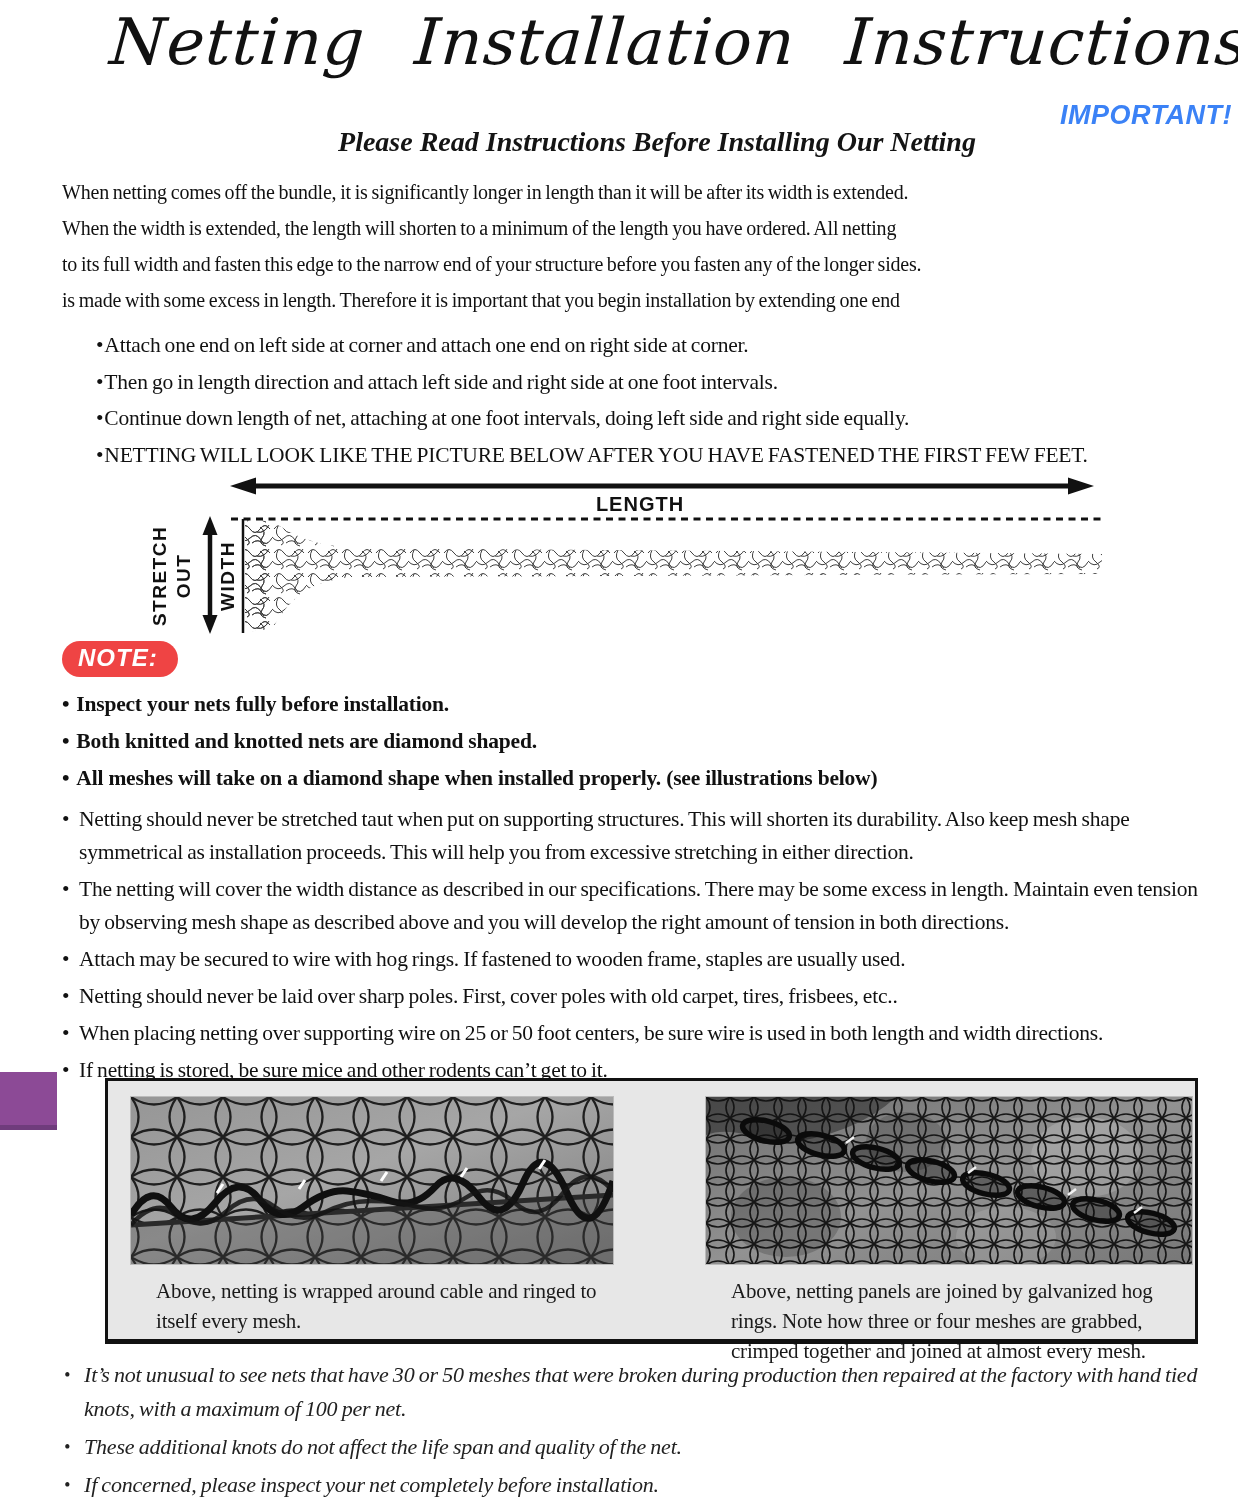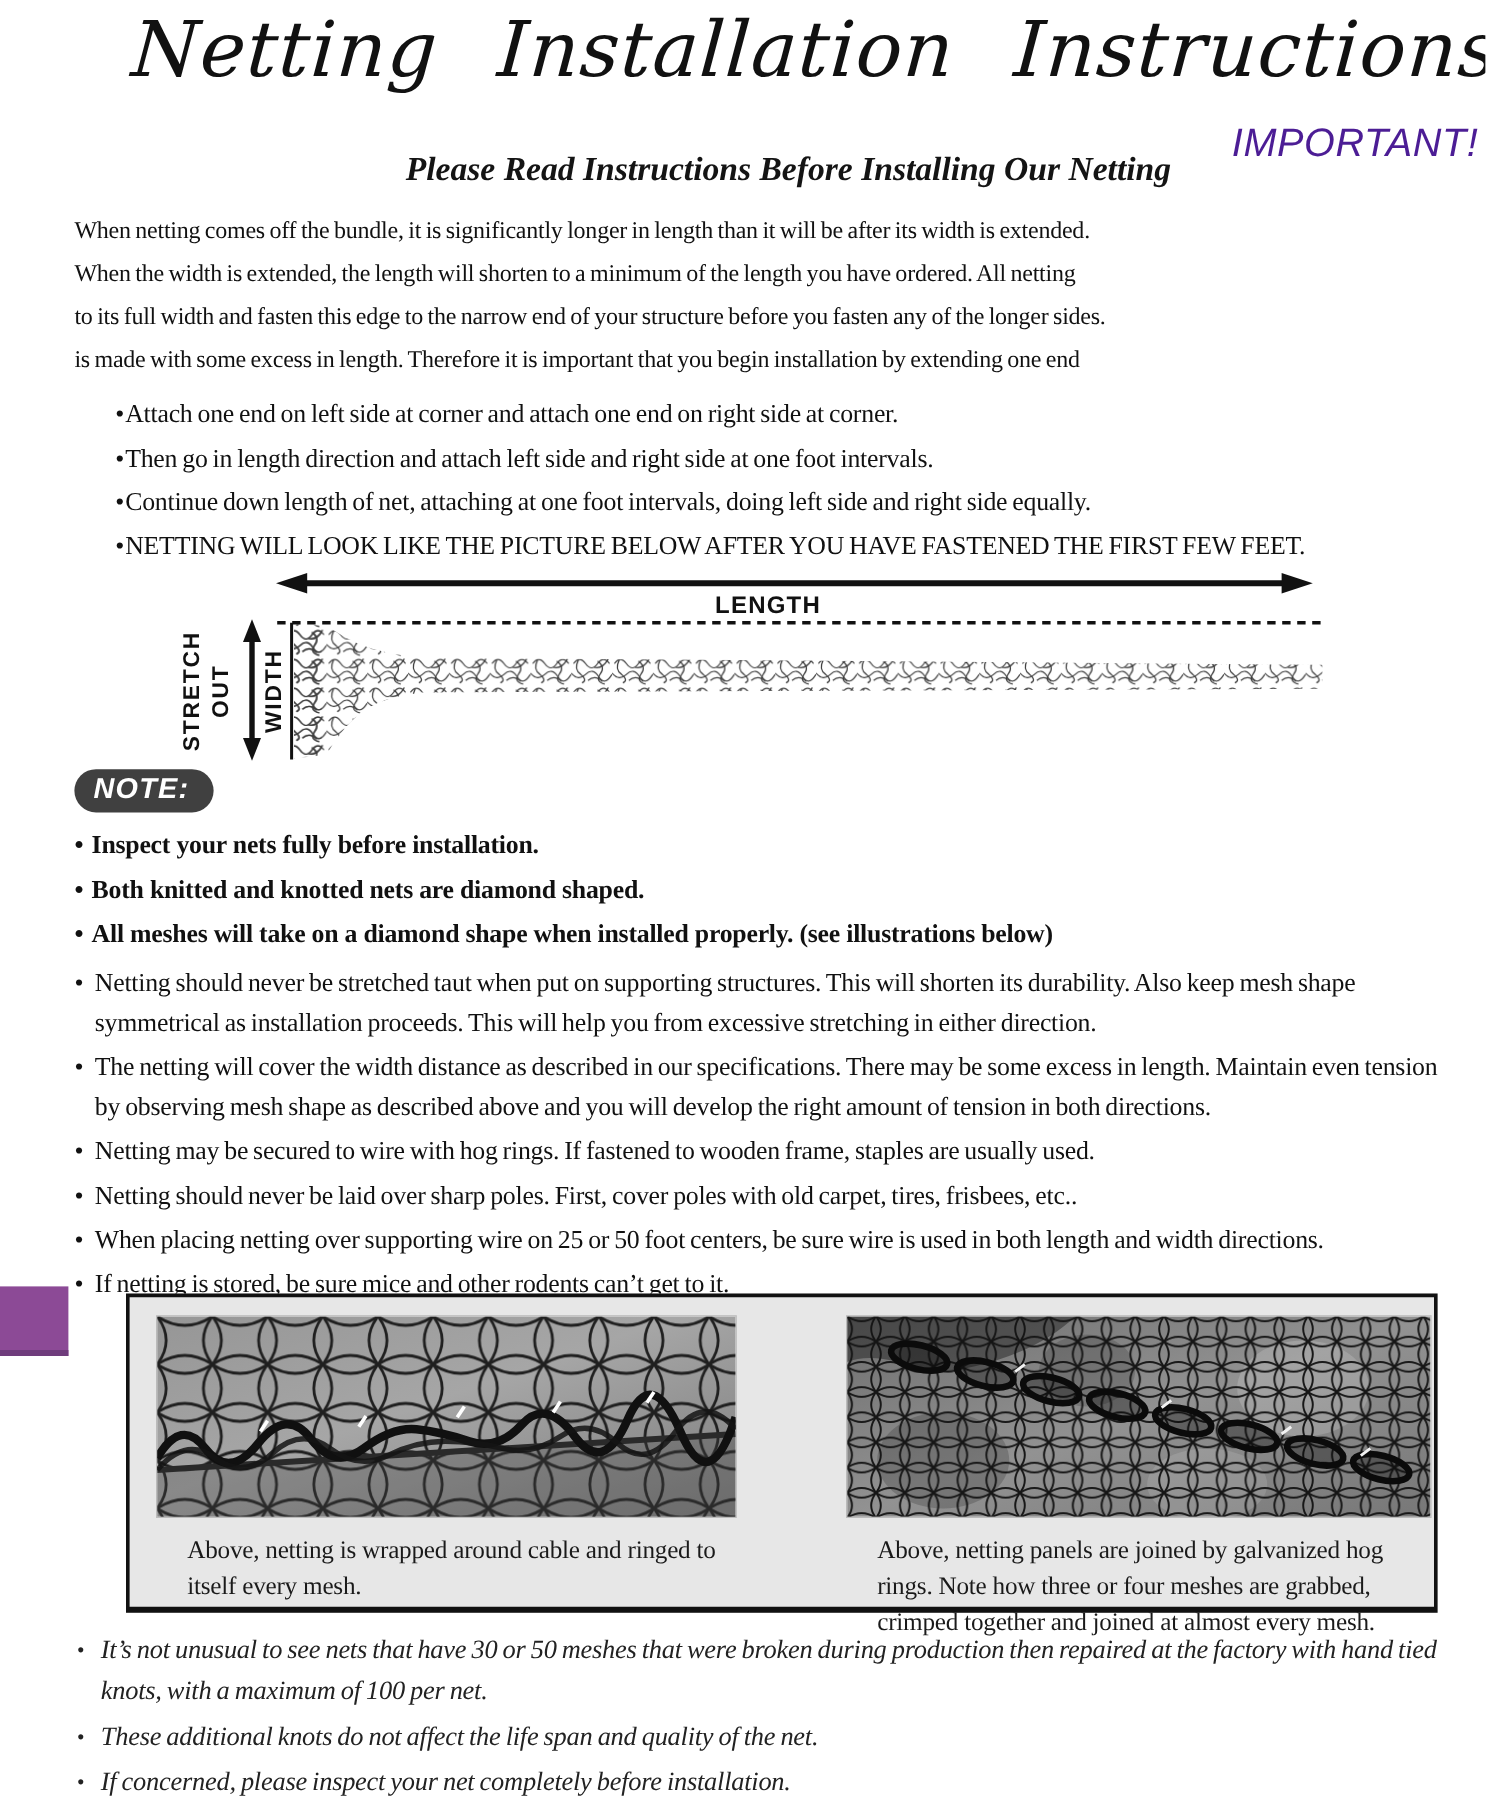--- a/index.html
+++ b/index.html
@@ -19,22 +19,22 @@
     font-family:"DejaVu Serif",serif;
     font-style:italic;font-weight:400;
     font-size:64px;line-height:104px;
     word-spacing:0.45em;letter-spacing:1px;
     transform:skewX(-4deg);
     white-space:nowrap;
   }
   .important{
     position:absolute;top:100px;right:6px;
     font-family:"Liberation Sans",sans-serif;
-    font-weight:normal;font-style:italic;
-    font-size:33px;letter-spacing:0.5px;color:#4c1d95;
+    font-weight:bold;font-style:italic;
+    font-size:27px;letter-spacing:0.5px;color:#3b82f6;
   }
   .subtitle{
     position:absolute;top:126px;left:0;width:100%;
     text-align:center;padding-left:76px;box-sizing:border-box;
     font-weight:bold;font-style:italic;
     font-size:28px;color:#141414;
   }
   
   .intro{margin:6px 26px 0 62px;font-size:20px;line-height:36px;letter-spacing:-0.2px;word-spacing:-1px;}
   .intro div{white-space:nowrap;}
@@ -153,34 +153,34 @@
       <text class="dia-label" transform="translate(234,101) rotate(-90)" text-anchor="middle" font-size="19" letter-spacing="1.5">WIDTH</text>
 
       <line x1="243" y1="44" x2="243" y2="158" stroke="#111" stroke-width="2.5"></line>
 
       <path d="M245,45 L272,46 C295,62 312,69 352,73 L1102,79 L1102,99 L352,102 C312,107 295,116 272,154 L245,157 Z" fill="url(#scrib)"></path>
       <path d="M245,45 L268,47 L268,153 L245,157 Z" fill="url(#scrib)" opacity="0.9"></path>
     </svg>
   </div>
 
   
-  <div class="note-badge" style="background: #404040;">NOTE:</div>
+  <div class="note-badge" style="background: #ef4444;">NOTE:</div>
 
   
   <div class="note-bold">
     <div class="item"><span class="mark">•</span><span>Inspect your nets fully before installation.</span></div>
     <div class="item"><span class="mark">•</span><span>Both knitted and knotted nets are diamond shaped.</span></div>
     <div class="item"><span class="mark">•</span><span>All meshes will take on a diamond shape when installed properly. (see illustrations below)</span></div>
   </div>
 
   
   <div class="note-list">
     <div class="item"><span class="mark">•</span><span>Netting should never be stretched taut when put on supporting structures. This will shorten its durability. Also keep mesh shape symmetrical as installation proceeds. This will help you from excessive stretching in either direction.</span></div>
     <div class="item"><span class="mark">•</span><span>The netting will cover the width distance as described in our specifications. There may be some excess in length. Maintain even tension by observing mesh shape as described above and you will develop the right amount of tension in both directions.</span></div>
-    <div class="item"><span class="mark">•</span><span>Netting may be secured to wire with hog rings. If fastened to wooden frame, staples are usually used.</span></div>
+    <div class="item"><span class="mark">•</span><span>Attach may be secured to wire with hog rings. If fastened to wooden frame, staples are usually used.</span></div>
     <div class="item"><span class="mark">•</span><span>Netting should never be laid over sharp poles. First, cover poles with old carpet, tires, frisbees, etc..</span></div>
     <div class="item"><span class="mark">•</span><span>When placing netting over supporting wire on 25 or 50 foot centers, be sure wire is used in both length and width directions.</span></div>
     <div class="item"><span class="mark">•</span><span>If netting is stored, be sure mice and other rodents can’t get to it.</span></div>
   </div>
 
   
   <div class="accent-square" style="background: rgb(140, 74, 150);"></div>
 
   
   <div class="photo-panel">

